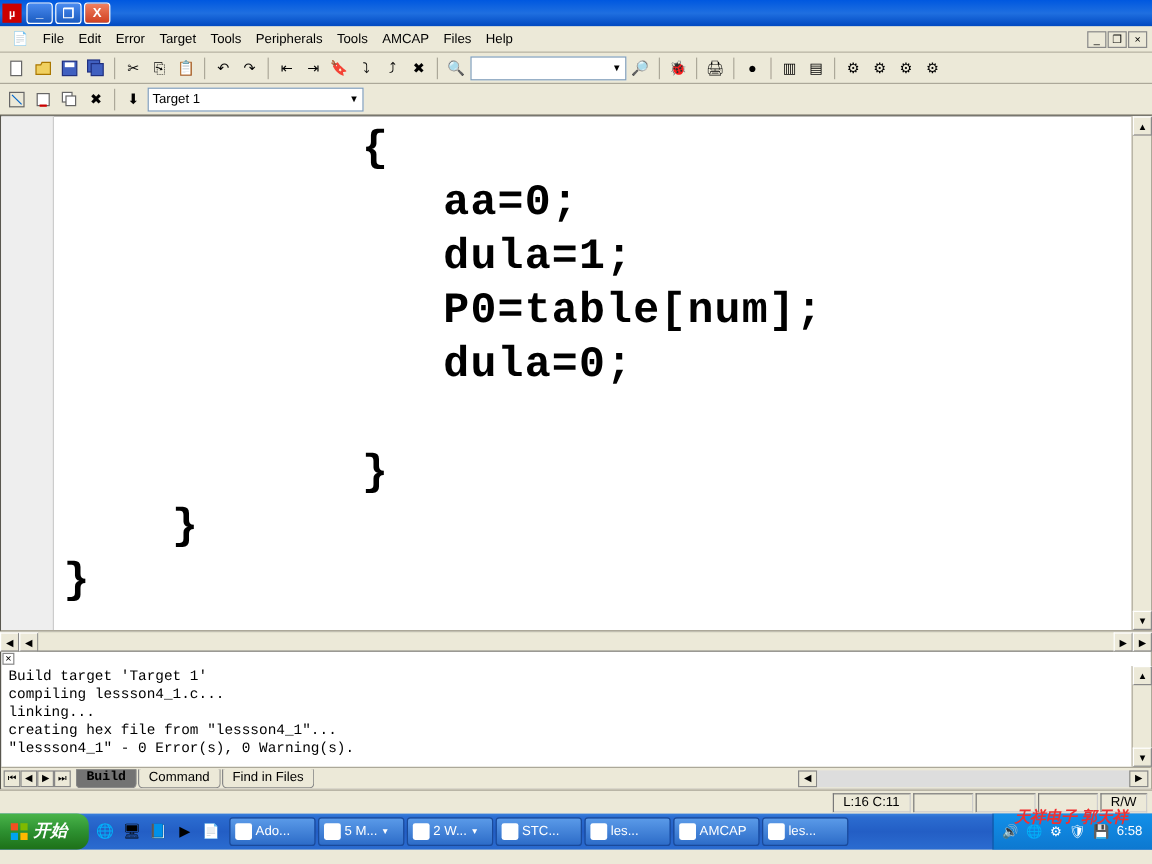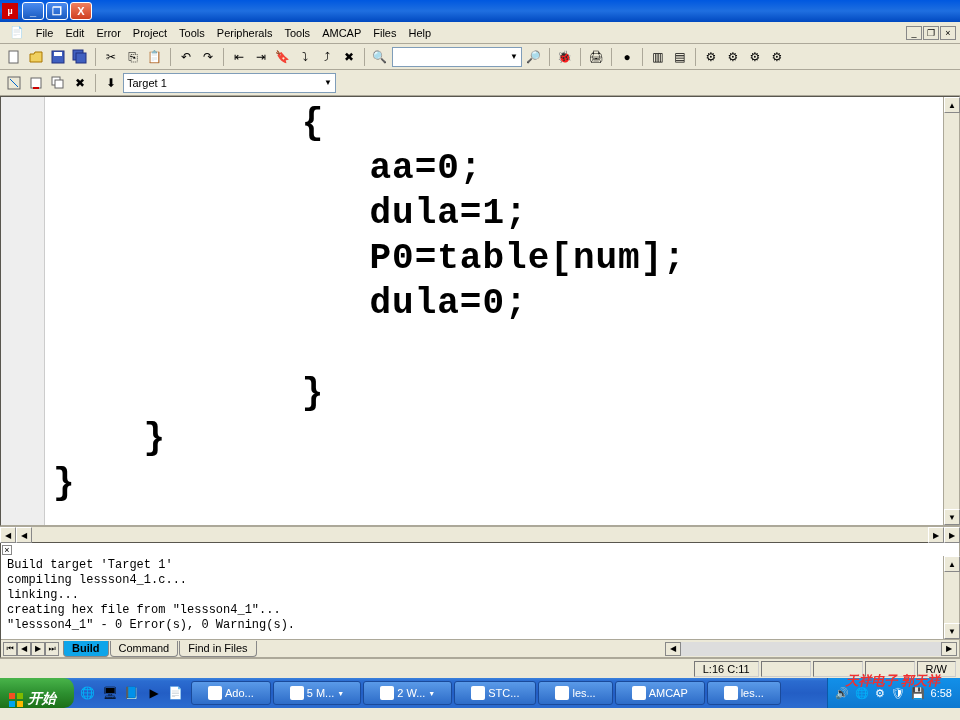--- a/index.html
+++ b/index.html
@@ -17,21 +17,21 @@
 .menubar .menu-item { padding: 2px 6px; cursor: default; }
 .menubar .menu-item:first-child { display: flex; align-items: center; gap: 2px; }
 .mdi-btns { margin-left: auto; display: flex; gap: 1px; }
 .mdi-btn { width: 16px; height: 14px; border: 1px solid #888; background: #ece9d8; font-size: 9px; display: flex; align-items: center; justify-content: center; }
 
 .toolbar { height: 26px; background: #ece9d8; border-bottom: 1px solid #aca899; display: flex; align-items: center; padding: 2px 4px; gap: 2px; }
 .toolbar2 { height: 26px; background: #ece9d8; border-bottom: 1px solid #aca899; display: flex; align-items: center; padding: 2px 4px; gap: 2px; }
 .tb-btn { width: 20px; height: 20px; border: 1px solid transparent; display: flex; align-items: center; justify-content: center; font-size: 12px; }
 .tb-sep { width: 1px; height: 18px; background: #aca899; margin: 0 3px; }
 .tb-combo { width: 130px; height: 20px; border: 1px solid #7f9db9; background: #fff; font-size: 11px; padding: 1px 3px; display: flex; align-items: center; justify-content: space-between; }
-.tb-combo.long { width: 213px; gap: 36px; }
+.tb-combo.long { width: 180px; gap: 36px; }
 .tb-combo .arrow { font-size: 8px; }
 
 .editor-area { position: relative; height: 430px; background: #fff; border: 1px inset #aca899; display: flex; }
 .editor-gutter { width: 44px; background: #eee; border-right: 1px solid #ccc; }
 .editor-text { flex: 1; font-family: "Courier New", monospace; font-size: 36px; line-height: 45px; white-space: pre; padding: 4px 8px; overflow: hidden; font-weight: bold; letter-spacing: 1px; }
 .editor-vscroll { width: 16px; background: #ece9d8; border-left: 1px solid #aca899; position: relative; }
 .editor-vscroll .sb-btn { width: 16px; height: 16px; background: #ece9d8; border: 1px solid #fff; border-right-color:#888; border-bottom-color:#888; font-size: 8px; display:flex; align-items:center; justify-content:center; position:absolute; }
 .editor-vscroll .sb-up { top: 0; }
 .editor-vscroll .sb-down { bottom: 0; }
 .editor-hscroll { height: 16px; background: #ece9d8; border-top: 1px solid #aca899; display:flex; }
@@ -43,34 +43,34 @@
 .output-body { flex:1; display:flex; }
 .output-text { flex: 1; font-family: "Courier New", monospace; font-size: 12px; line-height: 15px; white-space: pre; padding: 2px 6px; overflow: hidden; }
 .output-vscroll { width: 16px; background: #ece9d8; border-left: 1px solid #aca899; position:relative; }
 .output-vscroll .sb-btn { width:16px; height:16px; position:absolute; background:#ece9d8; border:1px solid #fff; border-right-color:#888; border-bottom-color:#888; font-size:8px; display:flex; align-items:center; justify-content:center; }
 .output-vscroll .sb-up { top:0; } .output-vscroll .sb-down { bottom:0; }
 
 .output-tabs { height: 18px; background: #ece9d8; border-top: 1px solid #aca899; display: flex; align-items: center; padding: 0 2px; }
 .nav-btns { display:flex; margin-right:4px; }
 .nav-btn { width: 14px; height: 14px; border: 1px solid #888; background:#ece9d8; font-size:8px; display:flex; align-items:center; justify-content:center; }
 .out-tab { padding: 0 8px; font-size: 11px; border: 1px solid #888; border-top: none; background: #ece9d8; margin-right: 1px; height: 16px; display: flex; align-items: center; border-radius: 0 0 4px 4px; }
-.out-tab.active { background: #0ea5e9; font-weight: bold; }
+.out-tab.active { background: #737373; font-weight: bold; font-family: Liberation Mono, monospace; }
 .out-hscroll { flex:1; display:flex; justify-content:flex-end; }
 .out-hscroll .sb-btn { width:16px; height:14px; border:1px solid #888; background:#ece9d8; font-size:8px; display:flex; align-items:center; justify-content:center; }
 
 .statusbar { height: 20px; background: #ece9d8; border-top: 1px solid #aca899; display: flex; align-items: center; padding: 0 4px; font-size: 11px; }
 .statusbar .cell { border: 1px inset #ccc; padding: 1px 8px; margin-left: 2px; height: 16px; display:flex; align-items:center;text-align:right; }
 .statusbar .spacer { flex: 1; }
 .watermark { position: absolute; right: 20px; bottom: 30px; color: #f03030; font-size: 13px; font-weight: bold; font-style: italic; white-space: nowrap; }
 
 .taskbar { height: 30px; background: linear-gradient(to bottom, #3a81dd 0%, #2b6cd0 10%, #235ec5 50%, #2b6cd0 100%); display: flex; align-items: center; }
-.start-btn { height: 30px; padding: 0 18px 0 8px; background: linear-gradient(to bottom, #49b44a 0%, #2d9030 50%, #1d7018 100%); color: #fff; font-weight: bold; font-style: italic; font-size: 14px; display: flex; align-items: flex-end; border-radius: 0 10px 10px 0; gap: 4px; }
+.start-btn { height: 30px; padding: 0 18px 0 8px; background: linear-gradient(to bottom, #49b44a 0%, #2d9030 50%, #1d7018 100%); color: #fff; font-weight: bold; font-style: italic; font-size: 14px; display: flex; align-items: center; border-radius: 0 10px 10px 0; gap: 4px; }
 .ql { display:flex; gap:2px; padding:0 4px; }
 .ql-btn { width: 20px; height: 22px; display:flex; align-items:center; justify-content:center; font-size:12px; }
-.task-btn { height: 24px; min-width: 72px; max-width: 90px; background: linear-gradient(to bottom, #5a9ae8, #2d6cc8); border: 1px solid #1a4a9a; border-radius: 3px; color: #fff; font-size: 11px; display: flex; align-items: center; padding: 0 16px; margin: 0 1px; gap: 3px; overflow: hidden; white-space: nowrap; }
+.task-btn { height: 24px; min-width: 72px; max-width: 90px; background: linear-gradient(to bottom, #5a9ae8, #2d6cc8); border: 1px solid #1a4a9a; border-radius: 3px; color: #fff; font-size: 11px; display: flex; align-items: center; padding: 0 4px; margin: 0 1px; gap: 3px; overflow: hidden; white-space: nowrap; }
 .task-btn .ticon { width: 14px; height: 14px; background: #fff; border-radius: 2px; flex-shrink: 0; display:inline-block; }
 .tray { margin-left: auto; height: 30px; background: linear-gradient(to bottom, #1290e9, #0d78d0); padding: 0 8px; display: flex; align-items: center; gap: 6px; color: #fff; font-size: 11px; border-left: 1px solid #0a5aa8; }
 .tray-icon { font-size: 11px; }
 
 svg { display: block; }
 </style>
 </head>
 <body>
 
 <div class="titlebar">
@@ -80,21 +80,21 @@
     <div class="tbtn max">❐</div>
     <div class="tbtn close">X</div>
   </div>
 </div>
 
 <div class="menubar">
   <span class="menu-item">📄</span>
   <span class="menu-item">File</span>
   <span class="menu-item">Edit</span>
   <span class="menu-item">Error</span>
-  <span class="menu-item">Project</span>
+  <span class="menu-item">Target</span>
   <span class="menu-item">Tools</span>
   <span class="menu-item">Peripherals</span>
   <span class="menu-item">Tools</span>
   <span class="menu-item">AMCAP</span>
   <span class="menu-item">Files</span>
   <span class="menu-item">Help</span>
   <div class="mdi-btns">
     <div class="mdi-btn">_</div>
     <div class="mdi-btn">❐</div>
     <div class="mdi-btn">×</div>

